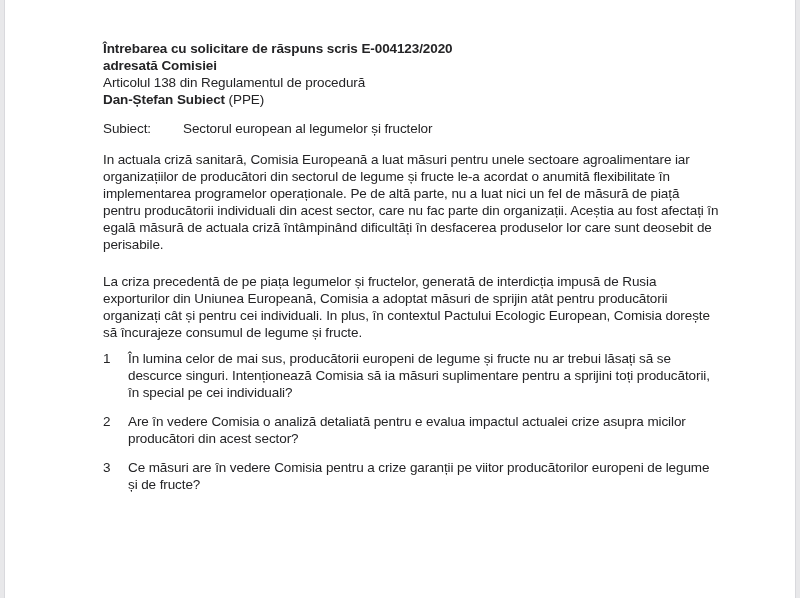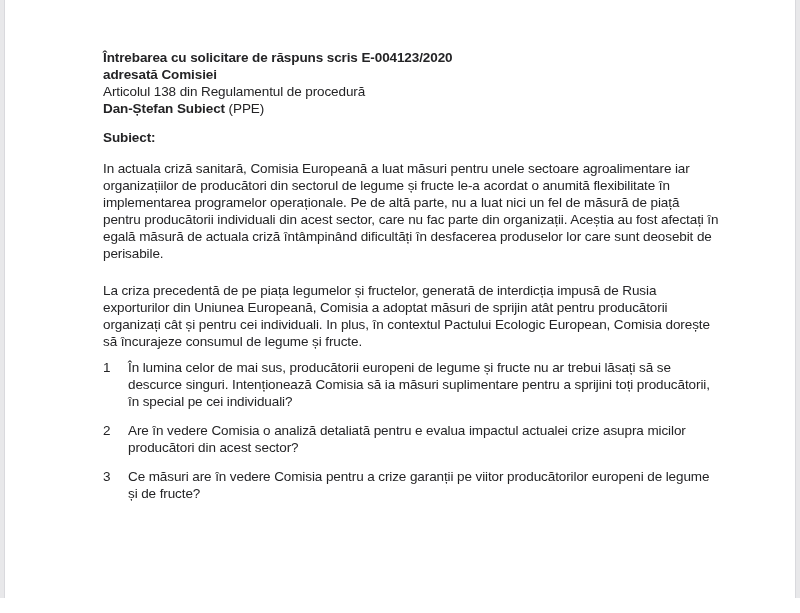--- a/index.html
+++ b/index.html
@@ -18,32 +18,31 @@
     top: 0;
     width: 5px;
     height: 598px;
     background: #e8e8ea;
   }
   .edge-strip.left  { left: 0;  border-right: 1px solid #d9d9dd; }
   .edge-strip.right { right: 0; border-left: 1px solid #d9d9dd; }
   .content {
     position: absolute;
     left: 103px;
-    top: 49px;
+    top: 40px;
     width: 616px;
     font-size: 13.5px;
     line-height: 17px;
     letter-spacing: -0.1px;
   }
   .bold { font-weight: 700; }
   .header-block div { white-space: nowrap; }
   .subject-row {
     display: flex;
     margin-top: 12px;
-    font-weight: bold;
   }
   .subject-label { width: 80px; flex: 0 0 80px; }
   .paragraph-1 { margin-top: 14px; }
   .paragraph-2 { margin-top: 20px; }
   .question-row {
     display: flex;
     margin-top: 12px;
   }
   .question-row.first { margin-top: 9px; }
   .question-number { width: 25px; flex: 0 0 25px; }
@@ -60,20 +59,21 @@
 
     <div class="header-block">
       <div class="bold">Întrebarea cu solicitare de răspuns scris E-004123/2020</div>
       <div class="bold">adresată Comisiei</div>
       <div>Articolul 138 din Regulamentul de procedură</div>
       <div><span class="bold">Dan-Ștefan Subiect</span><span> (PPE)</span></div>
     </div>
 
     <div class="subject-row">
       <div class="subject-label">Subiect:</div>
+      <div class="subject-value">Sectorul european al legumelor și fructelor</div>
     </div>
 
     <div class="paragraph-1">In actuala criză sanitară, Comisia Europeană a luat măsuri pentru unele sectoare agroalimentare iar organizațiilor de producători din sectorul de legume și fructe le-a acordat o anumită flexibilitate în implementarea programelor operaționale. Pe de altă parte, nu a luat nici un fel de măsură de piață pentru producătorii individuali din acest sector, care nu fac parte din organizații. Aceștia au fost afectați în egală măsură de actuala criză întâmpinând dificultăți în desfacerea produselor lor care sunt deosebit de perisabile.</div>
 
     <div class="paragraph-2">La criza precedentă de pe piața legumelor și fructelor, generată de interdicția impusă de Rusia exporturilor din Uniunea Europeană, Comisia a adoptat măsuri de sprijin atât pentru producătorii organizați cât și pentru cei individuali. In plus, în contextul Pactului Ecologic European, Comisia dorește să încurajeze consumul de legume și fructe.</div>
 
     <div class="question-row first">
       <div class="question-number">1</div>
       <div class="question-text">În lumina celor de mai sus, producătorii europeni de legume și fructe nu ar trebui lăsați să se descurce singuri. Intenționează Comisia să ia măsuri suplimentare pentru a sprijini toți producătorii, în special pe cei individuali?</div>
     </div>

